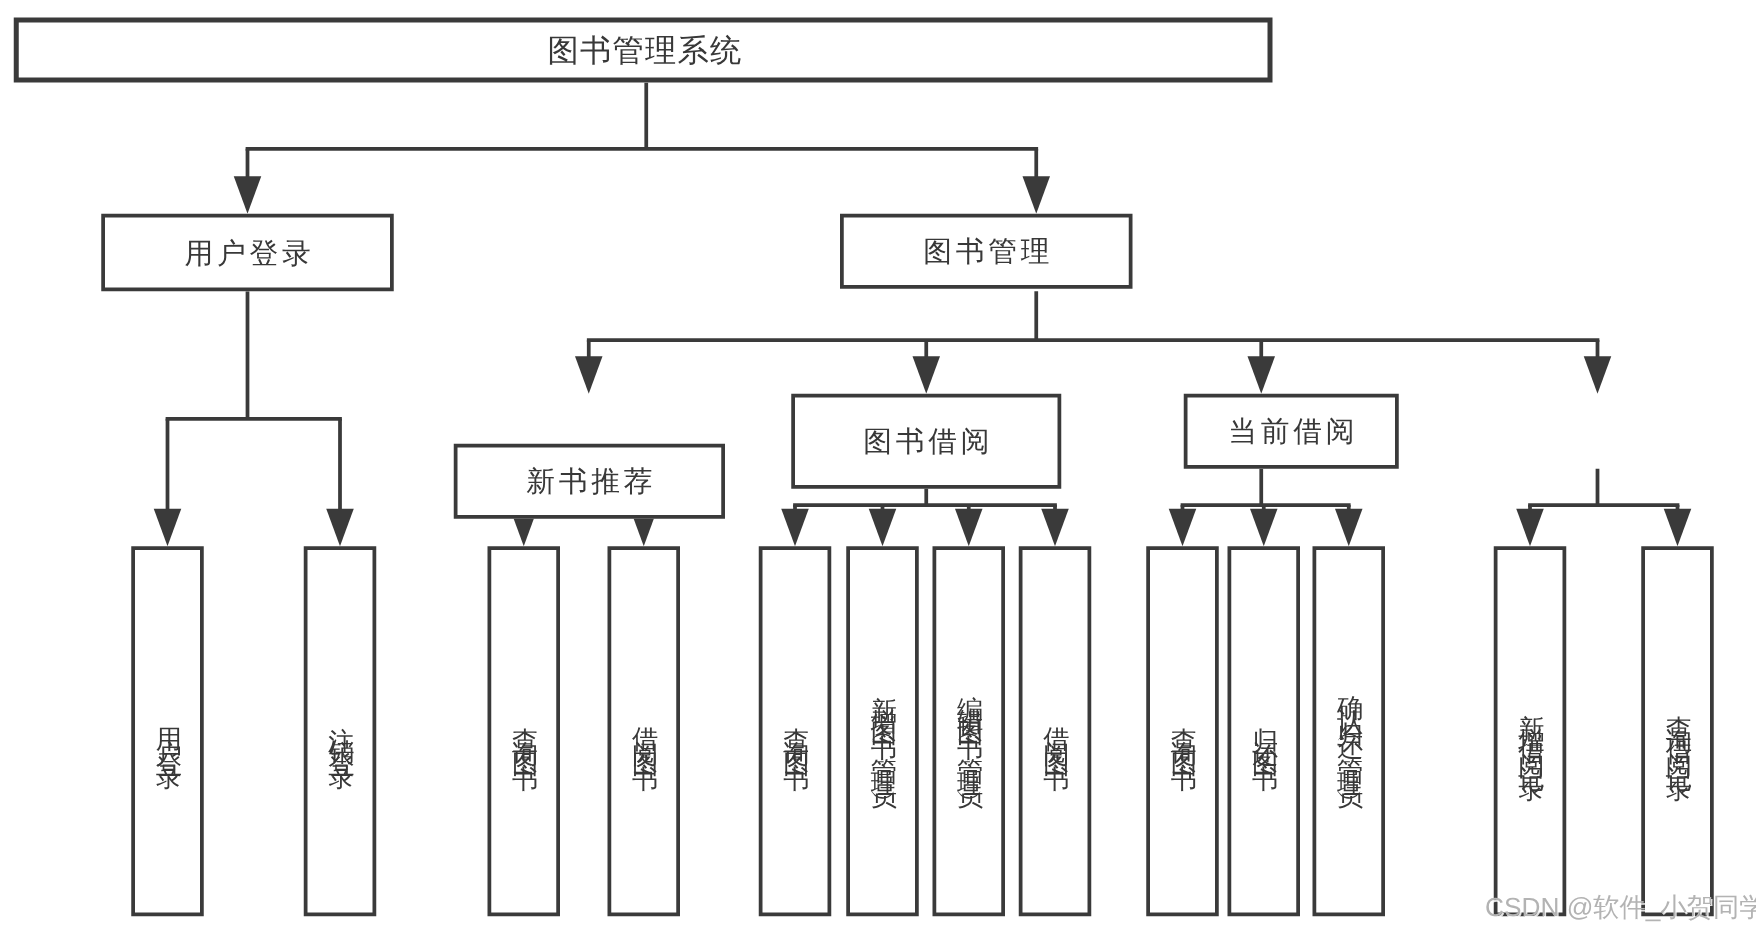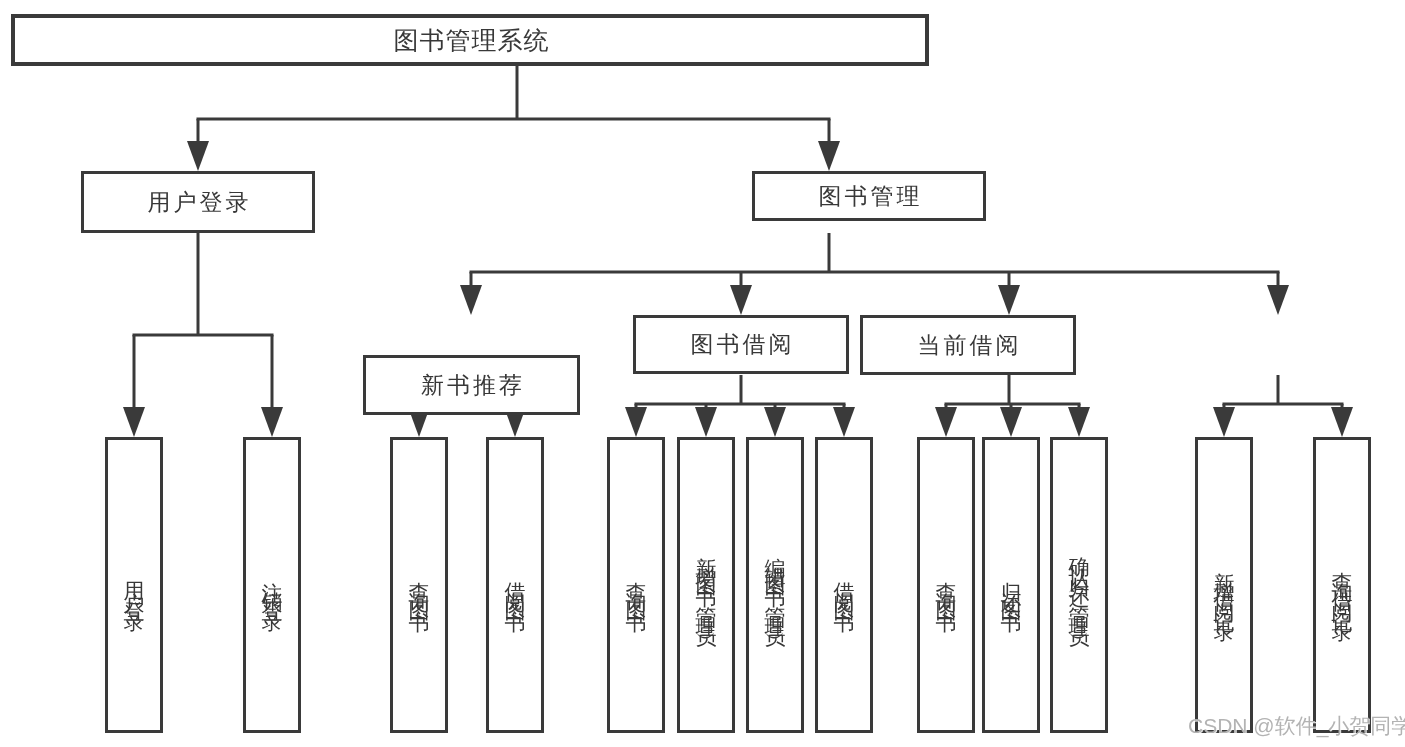--- a/index.html
+++ b/index.html
@@ -101,36 +101,36 @@
       <line x1="1079" y1="404" x2="1079" y2="429"></line>
       <polygon points="1068,407 1090,407 1079,437"></polygon>
       <line x1="1278" y1="375" x2="1278" y2="404"></line>
       <line x1="1222.5" y1="404" x2="1343.5" y2="404"></line>
       <line x1="1224" y1="404" x2="1224" y2="429"></line>
       <polygon points="1213,407 1235,407 1224,437"></polygon>
       <line x1="1342" y1="404" x2="1342" y2="429"></line>
       <polygon points="1331,407 1353,407 1342,437"></polygon>
     </svg>
   <div class="watermark">CSDN @软件_小贺同学</div>
-<div class="node root" style="left: 11px; top: 14px; width: 918px; height: 52px;">
+<div class="node root" style="left: 11px; top: 14px; width: 1007px; height: 52px;">
       <span class="label">图书管理系统</span>
     </div>
     <div class="node" style="left: 81px; top: 171px; width: 234px; height: 62px;">
       <span class="label">用户登录</span>
     </div>
-    <div class="node" style="left: 752px; top: 171px; width: 234px; height: 50px;">
+    <div class="node" style="left: 672px; top: 171px; width: 234px; height: 60px;">
       <span class="label">图书管理</span>
     </div>
     <div class="node" style="left: 363px; top: 315px; width: 217px; height: 60px; margin-top: 40px;">
       <span class="label">新书推荐</span>
     </div>
-    <div class="node" style="left: 633px; top: 315px; width: 216px; height: 59px;">
+    <div class="node" style="left: 633px; top: 315px; width: 216px; height: 76px;">
       <span class="label">图书借阅</span>
     </div>
-    <div class="node" style="left: 860px; top: 315px; width: 216px; height: 60px;">
+    <div class="node" style="left: 947px; top: 315px; width: 172px; height: 60px;">
       <span class="label">当前借阅</span>
     </div>
     <div class="node vertical" style="left: 105px; top: 437px; width: 58px; height: 296px;">
       <span class="label">用户登录</span>
     </div>
     <div class="node vertical" style="left: 243px; top: 437px; width: 58px; height: 296px;">
       <span class="label">注销登录</span>
     </div>
     <div class="node vertical" style="left: 390px; top: 437px; width: 58px; height: 296px;">
       <span class="label">查询图书</span>

